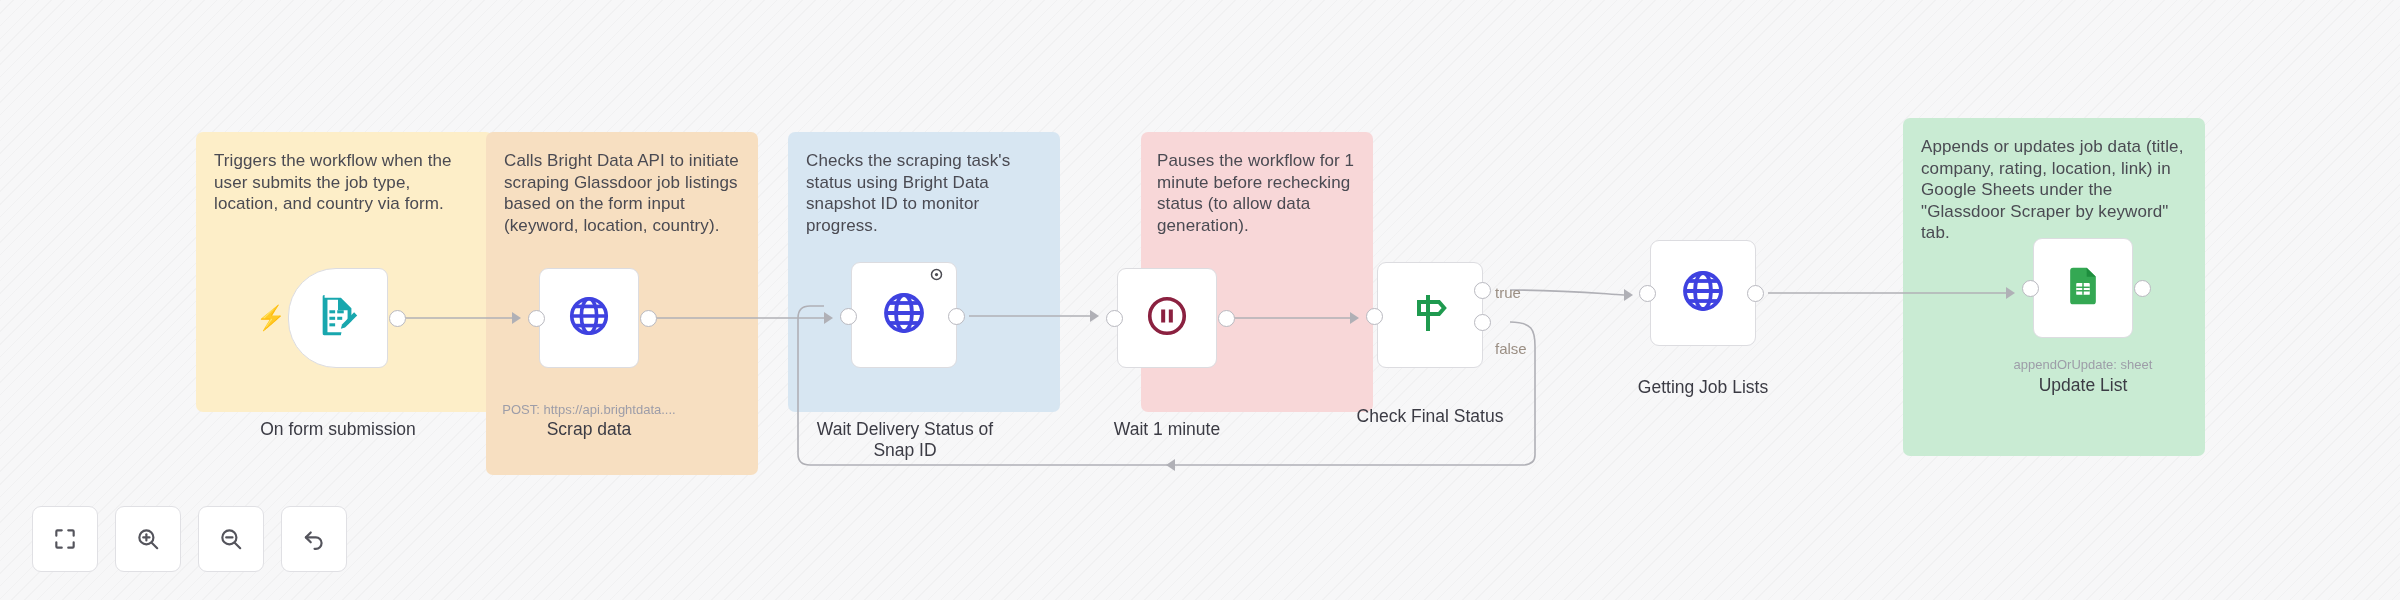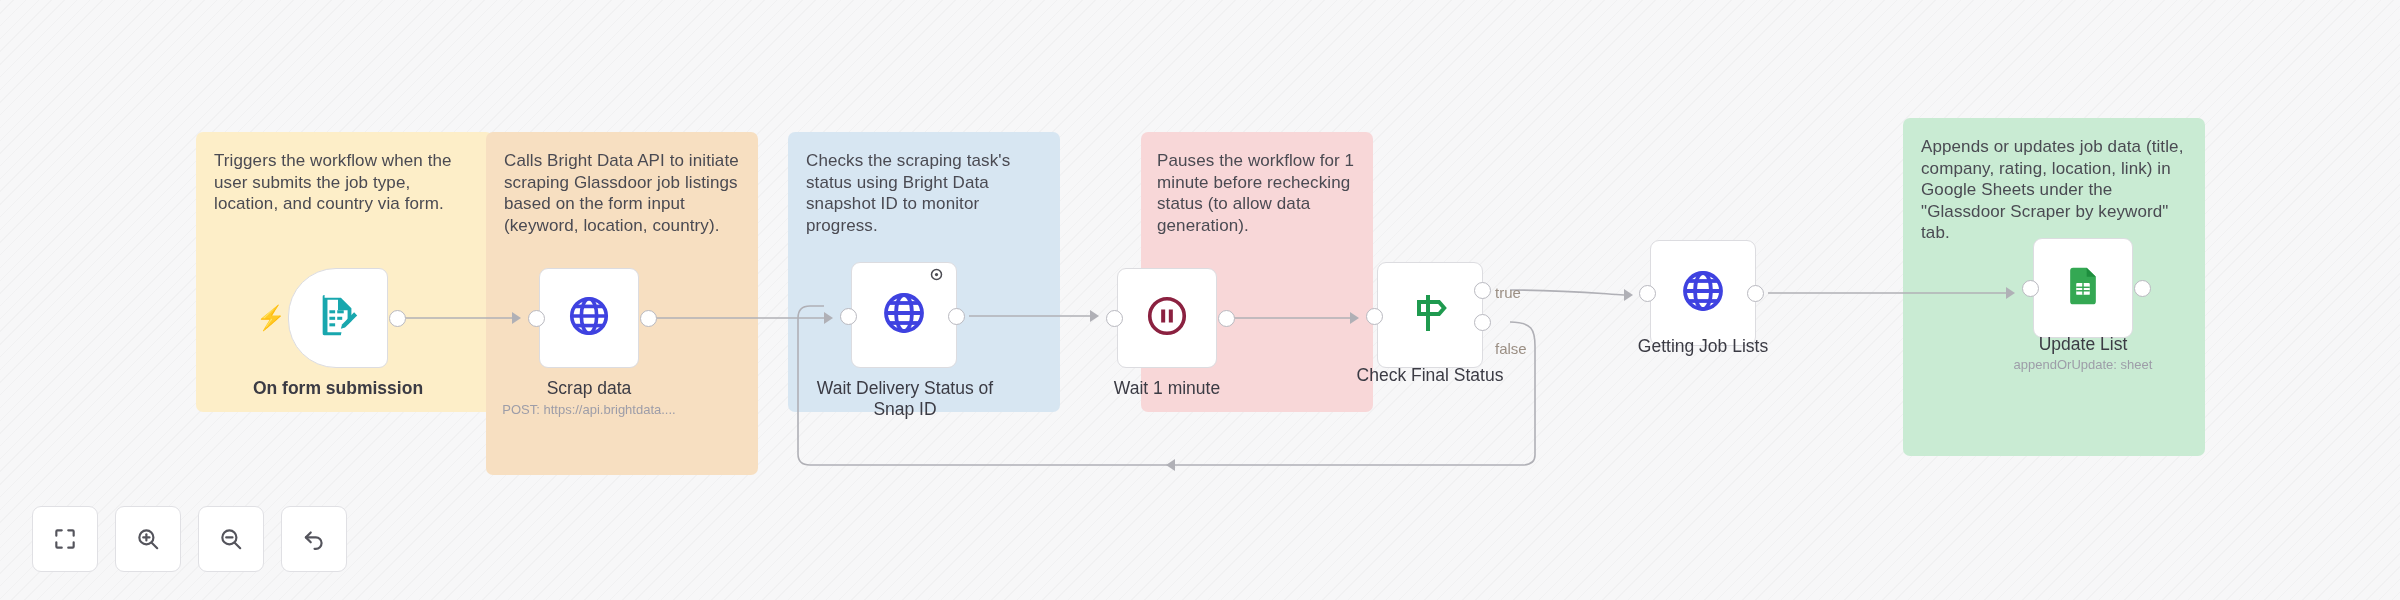--- a/index.html
+++ b/index.html
@@ -53,20 +53,21 @@
   .node-icon { display:block; }
 
   .node-label {
     position: absolute;
     text-align: center;
     font-size: 17.5px;
     color: #3b3b44;
     line-height: 21px;
     font-weight: 400;
     white-space: pre-line;
+    margin-top: 41px;
   }
   .node-sublabel {
     position: absolute;
     text-align: center;
     font-size: 13px;
     color: #9d9da8;
     line-height: 16px;
     white-space: nowrap;
   }
 
@@ -187,21 +188,21 @@
         <rect x="7.5" y="9" width="3" height="1.6" fill="#18a7ae"></rect>
         <rect x="7.5" y="12.4" width="3" height="1.6" fill="#18a7ae"></rect>
         <rect x="7.5" y="15.8" width="3" height="1.6" fill="#18a7ae"></rect>
         <rect x="11.6" y="9" width="3.4" height="1.6" fill="#18a7ae"></rect>
         <rect x="11.6" y="12.4" width="2.6" height="1.6" fill="#18a7ae"></rect>
         <path fill="#18a7ae" d="M20.4 10.1l1.6 1.6-6.3 6.3-2.2.6.6-2.2z"></path>
       </svg>
     </span>
   </div>
   <div class="port" style="left:389px; top:310px;"></div>
-  <div class="node-label" style="left:248px; top:378px; width:180px;font-weight:bold;">On form submission</div>
+  <div class="node-label" style="left:248px; top:378px; width:180px;">On form submission</div>
 
   <div class="node" style="left:539px; top:268px; width:100px; height:100px;">
     <span class="node-icon">
       <svg width="46" height="46" viewBox="0 0 24 24" fill="none" stroke="#3f42e0" stroke-width="1.9">
         <circle cx="12" cy="12" r="9"></circle>
         <ellipse cx="12" cy="12" rx="4" ry="9"></ellipse>
         <line x1="3" y1="12" x2="21" y2="12"></line>
         <line x1="4.6" y1="7" x2="19.4" y2="7"></line>
         <line x1="4.6" y1="17" x2="19.4" y2="17"></line>
       </svg>

